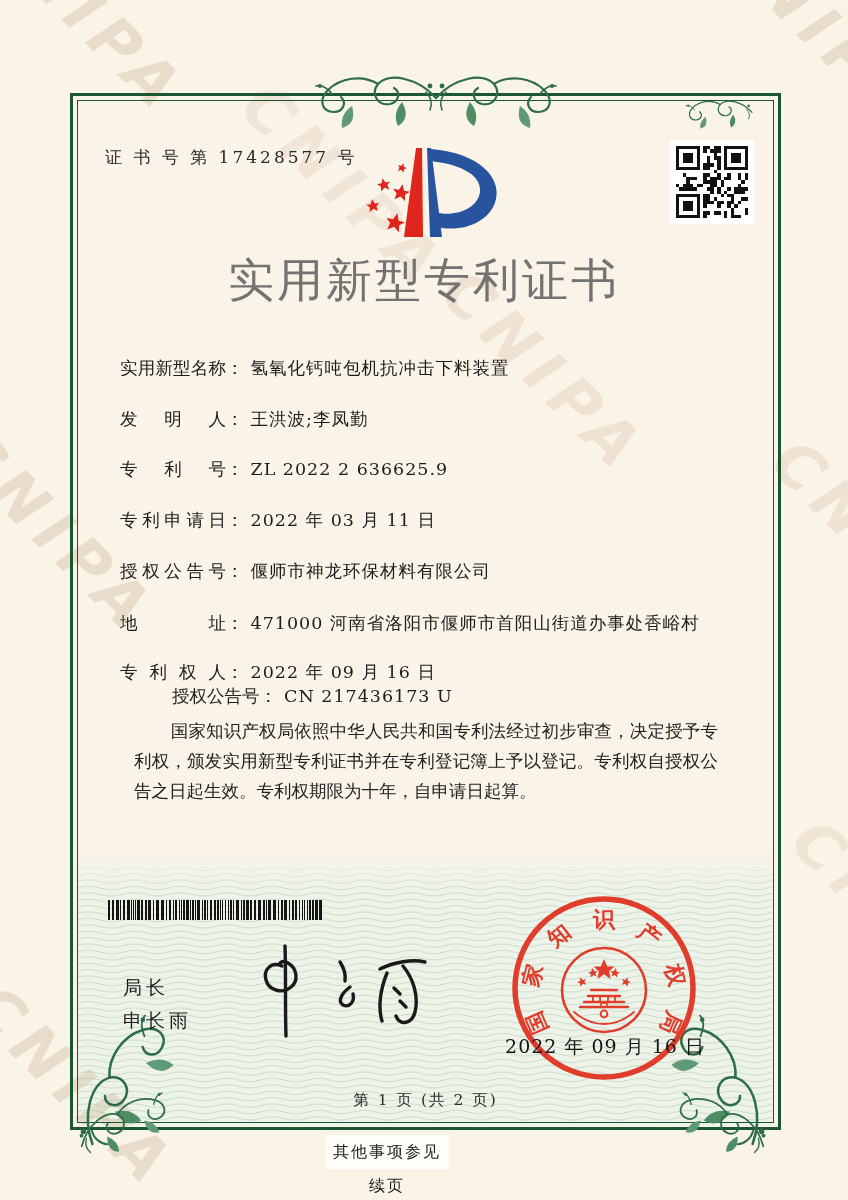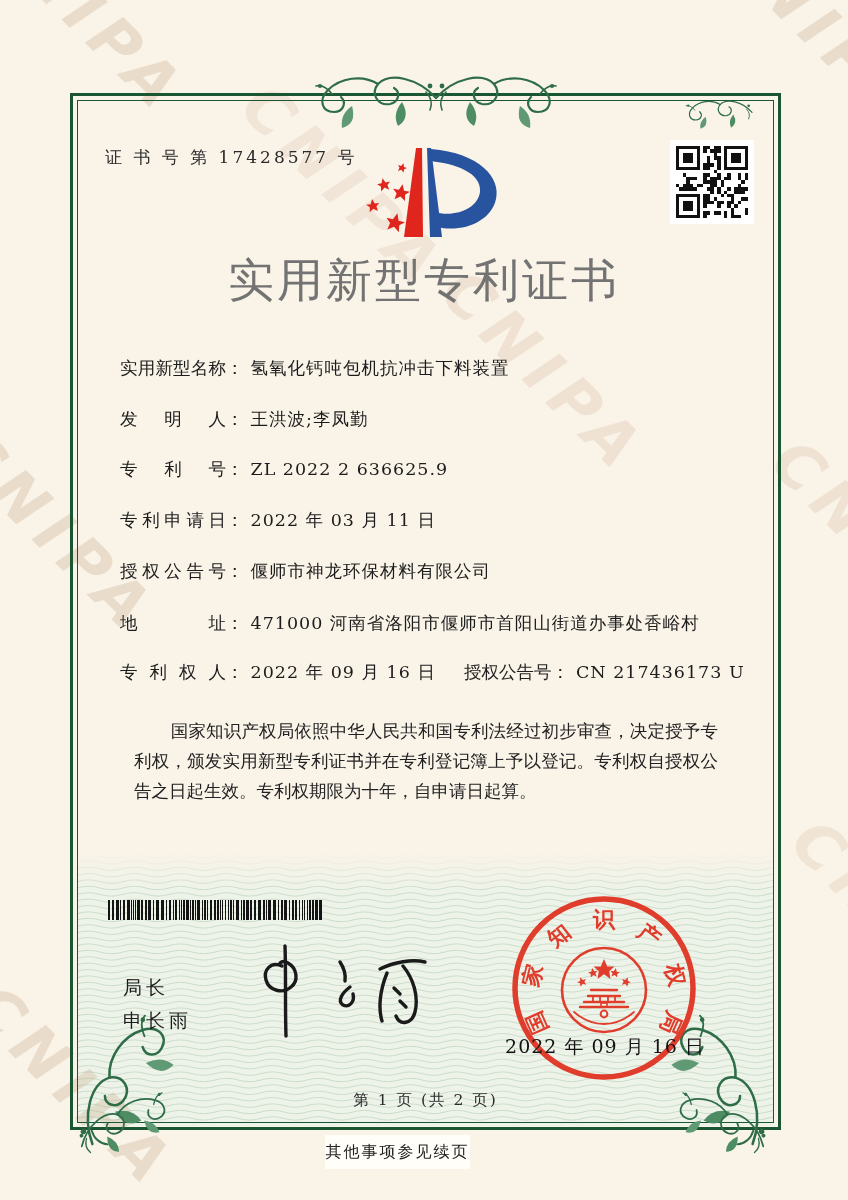--- a/index.html
+++ b/index.html
@@ -29,40 +29,40 @@
   .cert-no{position:absolute;left:105px;top:146px;z-index:4;
     font-size:17px;letter-spacing:3px;color:#2a2a2a;}
   .title{position:absolute;left:0;top:250px;width:848px;text-align:center;z-index:4;
     font-size:46px;font-weight:400;letter-spacing:3px;color:#737373;}
   
   .field-row{position:absolute;left:120px;width:640px;z-index:4;font-size:17.5px;line-height:24px;}
   .flabel{display:inline-block;width:106px;text-align:justify;text-align-last:justify;
     text-justify:inter-character;vertical-align:top;color:#1c1c1c;}
   .fcolon{display:inline-block;vertical-align:top;color:#1c1c1c;}
   .fvalue{display:inline-block;vertical-align:top;margin-left:7px;letter-spacing:1px;color:#1c1c1c;}
-  .fpair2{display:inline-block;vertical-align:top;margin-left:28px;}
+  .fpair2{display:inline-block;vertical-align:top;margin-left:52px;}
   
   .body-text{position:absolute;left:118px;top:700px;width:616px;z-index:4;
     font-size:17.5px;line-height:30px;text-align:justify;color:#222;}
   .body-text p{margin:16px;text-indent:2.1em;}
   
   .barcode{position:absolute;left:108px;top:900px;width:222px;height:20px;z-index:4;
     font-size:0;white-space:nowrap;overflow:hidden;}
   .barcode div{display:inline-block;height:20px;background:#141414;vertical-align:top;}
   
   .signer{position:absolute;left:123px;top:971px;z-index:4;font-size:19px;line-height:33px;color:#1b1b1b;letter-spacing:4px;}
   #sig{position:absolute;left:252px;top:942px;z-index:4;}
   
   #seal{position:absolute;left:506px;top:890px;z-index:4;}
   .seal-date{position:absolute;left:500px;top:1034px;width:210px;z-index:5;
     text-align:center;font-size:19px;color:#141414;letter-spacing:1px;}
   
   .page-info{position:absolute;left:70px;top:1090px;width:711px;text-align:center;z-index:4;
     font-size:15.5px;letter-spacing:2px;color:#2a2a2a;}
-  .note-box{position:absolute;left:325px;top:1135px;width:145px;height:34px;z-index:4;
+  .note-box{position:absolute;left:325px;top:1135px;width:124px;height:34px;z-index:4;
     background:#fffef8;text-align:center;line-height:34px;font-size:16px;letter-spacing:2px;color:#222;}
   
   #logo{position:absolute;left:338px;top:136px;z-index:4;}
   .qr-wrap{position:absolute;left:670px;top:140px;width:84px;height:84px;background:#fff;z-index:4;}
   #qr{position:absolute;left:6px;top:6px;}
   #flourishes{position:absolute;left:0;top:0;z-index:3;pointer-events:none;}
 </style>
 </head>
 <body>
 

